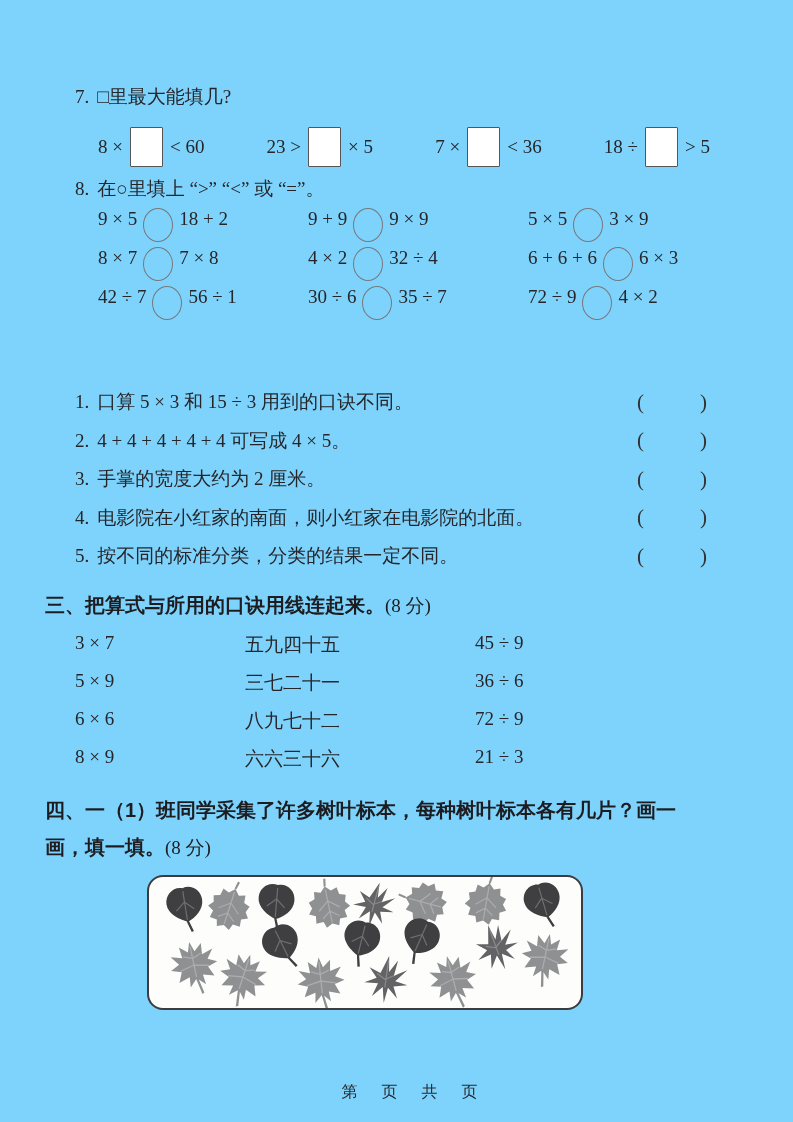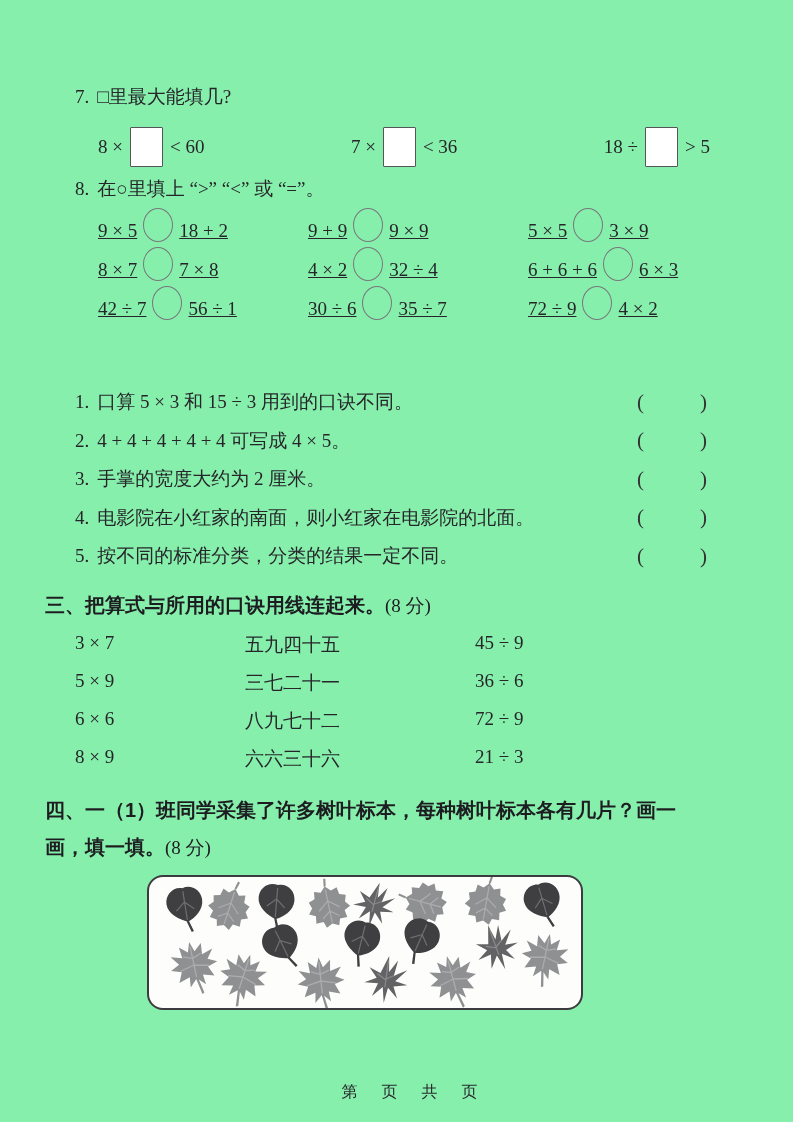--- a/index.html
+++ b/index.html
@@ -1,32 +1,32 @@
 <!DOCTYPE html>
 <html><head>
 <meta charset="utf-8">
 <style>
   html,body{margin:0;padding:0;}
   body{background:#e8e8e8;}
   .page{
     position:relative; width:793px; height:1122px; margin:0 auto;
-    background:#86efac; color:#26262a; overflow:hidden;
+    background:#7dd3fc; color:#26262a; overflow:hidden;
     font-family:"Liberation Serif","DejaVu Serif",serif; font-size:19px;
   }
   .abs{position:absolute;}
   .num{margin-right:8px;}
   .sec-head{font-family:"Liberation Sans","DejaVu Sans",sans-serif; font-weight:700; font-size:20px; color:#1d1d21; white-space:nowrap;}
   .sec-head .note{font-family:"Liberation Serif","DejaVu Serif",serif; font-weight:400; font-size:19px;}
   
   .q7-row{display:flex; justify-content:space-between; align-items:center; height:46px;}
   .q7-item{display:flex; align-items:center; white-space:nowrap;}
   .ansbox{display:inline-block; width:31px; height:38px; border:1.6px solid #56565a; background:#fff; margin:0 7px; border-radius:1px;}
   
   .q8-row{display:flex; align-items:center; height:39px;}
-  .q8-cell{display:flex; align-items:flex-end; white-space:nowrap;text-decoration:underline;}
+  .q8-cell{display:flex; align-items:flex-start; white-space:nowrap;}
   .q8-cell.c1{width:210px;} .q8-cell.c2{width:220px;}
   .anscircle{display:inline-block; width:28px; height:32px; border:1.4px solid #78787c; border-radius:50%; margin:0 6px; background:transparent;}
   
   .judge-row{position:relative; display:flex; align-items:center; height:38.5px; width:632px; white-space:nowrap;}
   .judge-parens{position:absolute; right:0; top:0; height:100%; width:70px; display:flex; justify-content:space-between; align-items:center; font-size:21px; color:#333;}
   
   .match-row{display:flex; height:38px; white-space:nowrap;}
   .match-expr{width:170px;} .match-mnemonic{width:230px;}
   
   .leaf-box{border:2px solid #3c3c40; border-radius:16px; background:#fdfdfc; box-sizing:border-box;}
@@ -61,20 +61,25 @@
   </svg>
 
   <div class="abs" style="left:75px; top:84px;">
     <span class="num">7.</span><span>□里最大能填几?</span>
   </div>
   <div class="abs q7-row" style="left:98px; top:124px; width:612px;">
     <div class="q7-item">
       <span>8 ×</span>
         <span class="ansbox"></span>
         <span>&lt; 60</span>
+    </div>
+    <div class="q7-item">
+      <span>23 &gt;</span>
+        <span class="ansbox"></span>
+        <span>× 5</span>
     </div>
     <div class="q7-item">
       <span>7 ×</span>
         <span class="ansbox"></span>
         <span>&lt; 36</span>
     </div>
     <div class="q7-item">
       <span>18 ÷</span>
         <span class="ansbox"></span>
         <span>&gt; 5</span>

